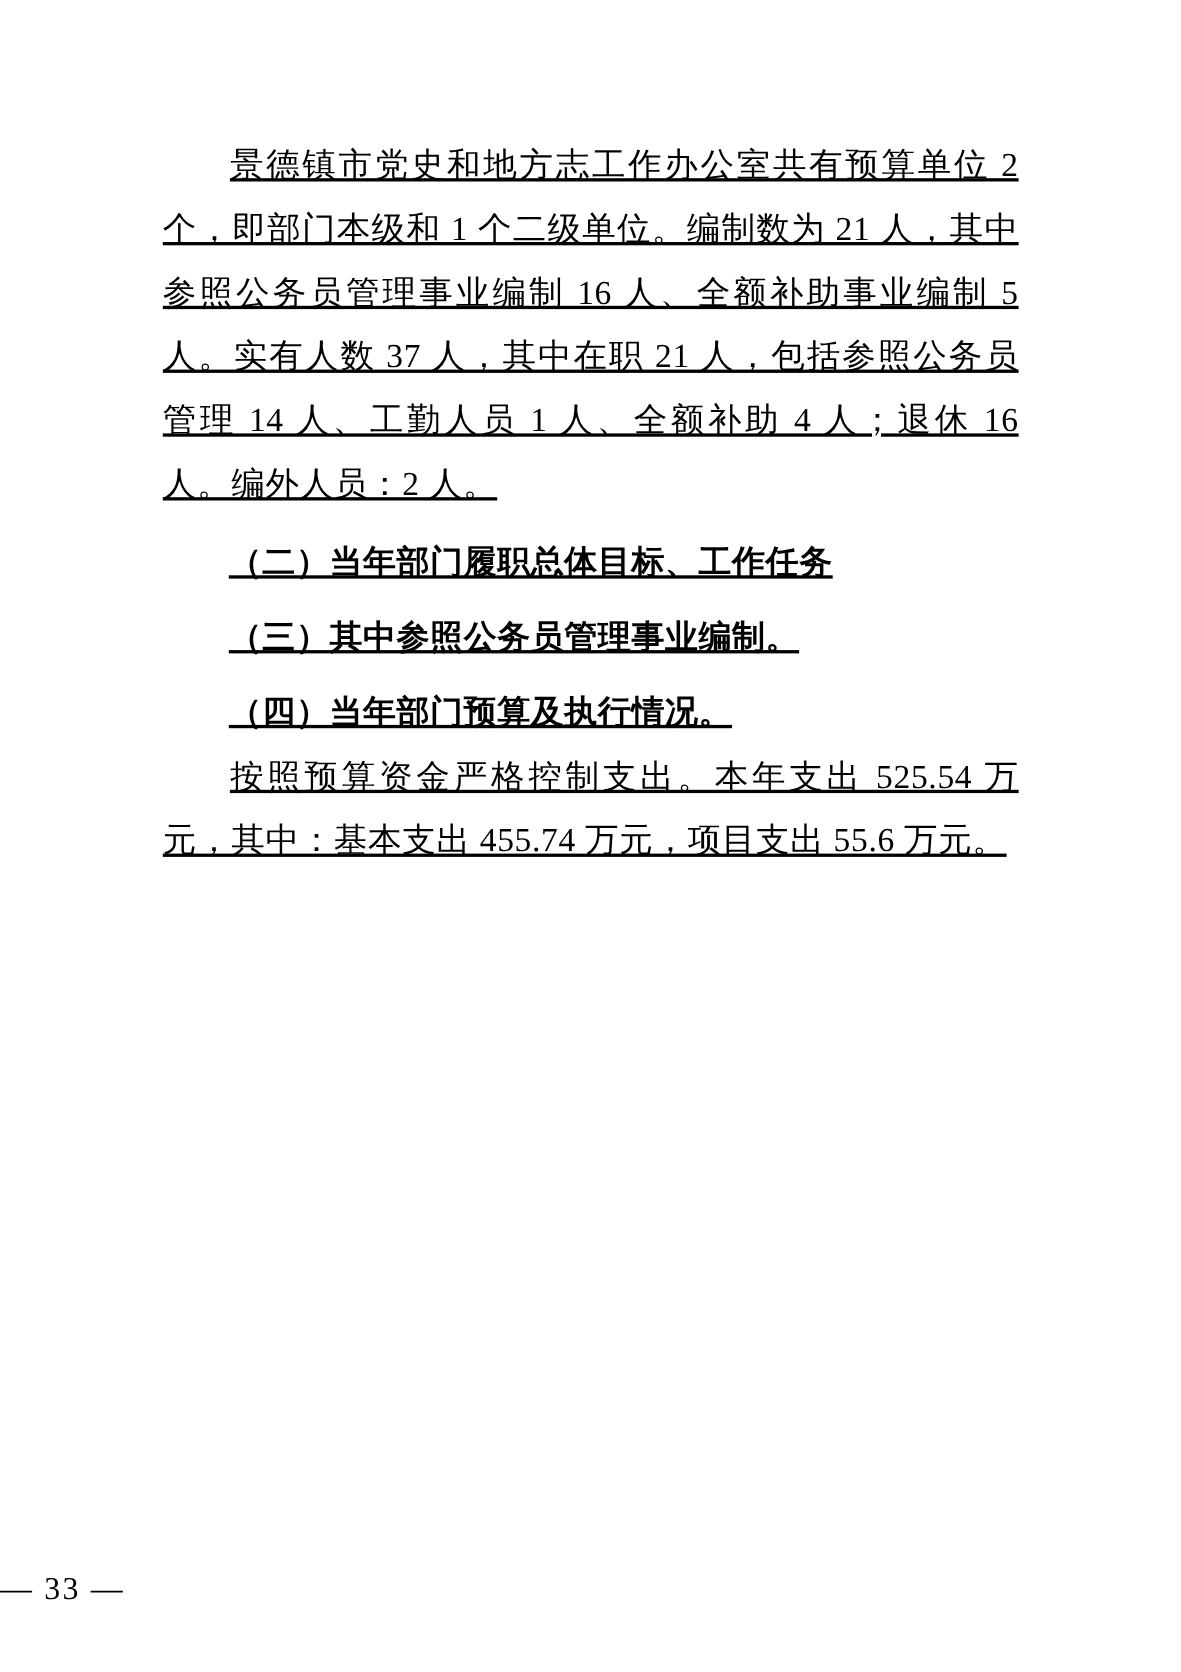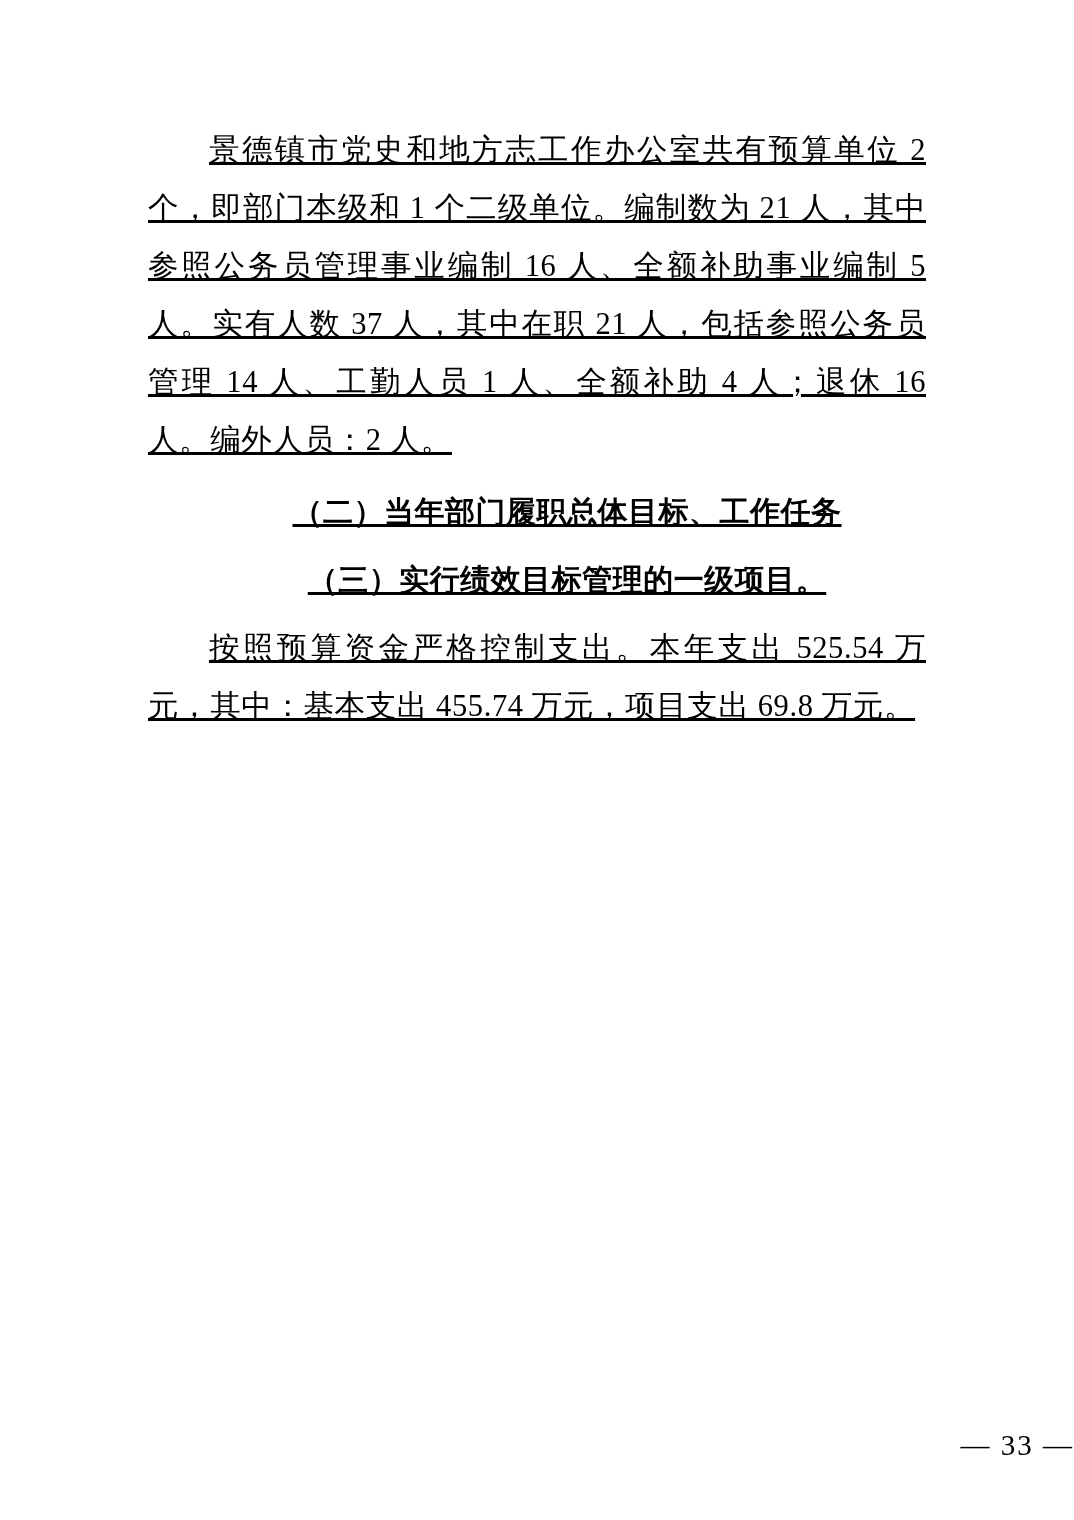--- a/index.html
+++ b/index.html
@@ -36,56 +36,56 @@
     word-break: break-all;
   }
   .heading {
     font-family: "DejaVu Sans", "Liberation Sans", sans-serif;
     font-weight: bold;
     font-size: 30px;
     line-height: 58px;
     margin: 0;
     text-indent: 2em;
     letter-spacing: 0.5px;
-    text-align: center;
   }
   .gap-small { height: 10px; }
   .gap-med { height: 14px; }
   .para-last-center {
     text-align-last: left;
   }
   .page-number {
     position: absolute;
     left: 0;
     right: 0;
     bottom: 58px;
-    text-align: right;
+    text-align: left;
     font-size: 29px;
     font-family: "Liberation Serif", "DejaVu Serif", serif;
     letter-spacing: 2px;
   }
 </style>
 </head>
 <body>
 
 <div class="page">
 
   <p class="body-text">景德镇市党史和地方志工作办公室共有预算单位 2 个，即部门本级和 1 个二级单位。编制数为 21 人，其中参照公务员管理事业编制 16 人、全额补助事业编制 5 人。实有人数 37 人，其中在职 21 人，包括参照公务员管理 14 人、工勤人员 1 人、全额补助 4 人；退休 16 人。编外人员：2 人。</p>
 
   <div class="gap-med"></div>
 
   <h2 class="heading">（二）当年部门履职总体目标、工作任务</h2>
 
 
   <div class="gap-small"></div>
 
-  <h2 class="heading">（三）实行绩效目标管理的一级项目。</h2>
+  <h2 class="heading">（三）其中参照公务员管理事业编制。</h2>
 
 
   <div class="gap-small"></div>
 
+  <h2 class="heading">（四）当年部门预算及执行情况。</h2>
 
-  <p class="body-text">按照预算资金严格控制支出。本年支出 525.54 万元，其中：基本支出 455.74 万元，项目支出 69.8 万元。</p>
+  <p class="body-text">按照预算资金严格控制支出。本年支出 525.54 万元，其中：基本支出 455.74 万元，项目支出 55.6 万元。</p>
 
 
 </div>
 
 <div class="page-number">— 33 —</div>
 
 </body></html>

